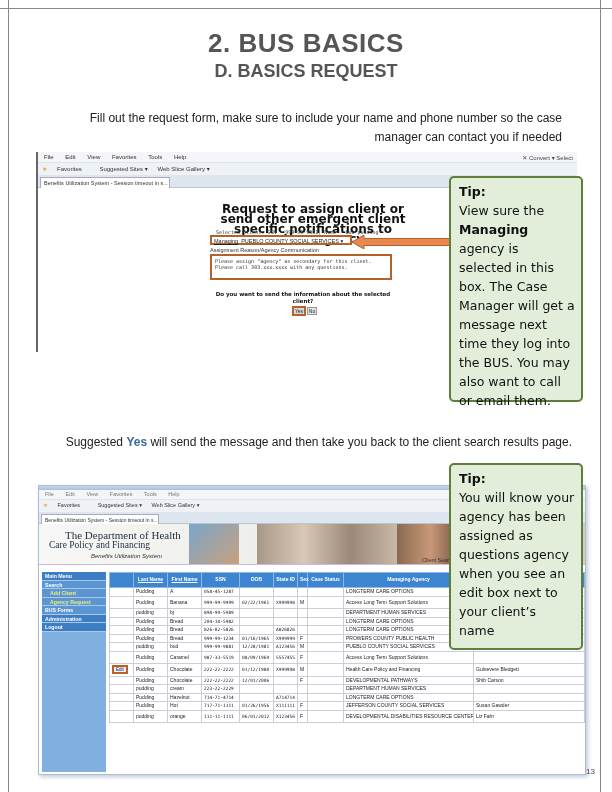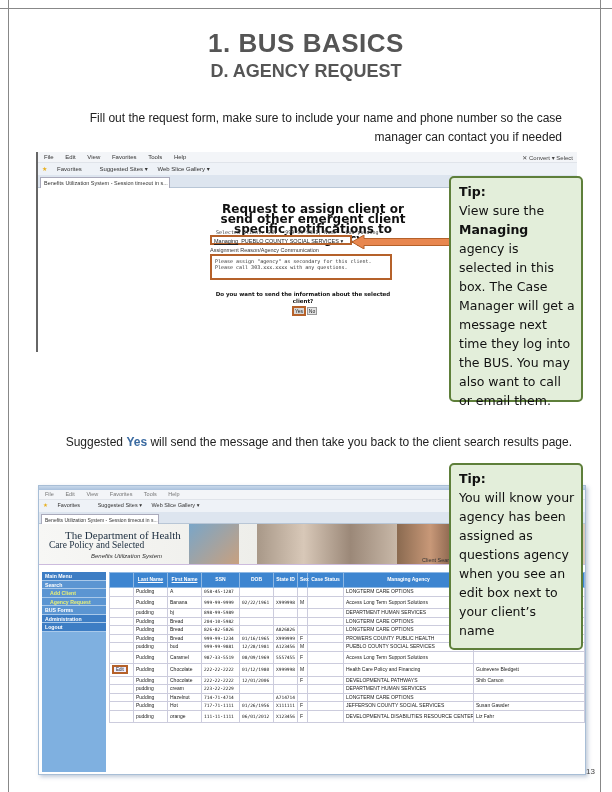--- a/index.html
+++ b/index.html
@@ -79,22 +79,22 @@
 
   .page-number { position: absolute; left: 586px; top: 767px; font-size: 8px; color: #444; }
 </style>
 </head>
 <body>
 
 <div class="page-border-top"></div>
 <div class="page-border-left"></div>
 <div class="page-border-right"></div>
 
-<h1 class="title">1. BUS BASICS</h1>
-<h2 class="subtitle">D. AGENCY REQUEST</h2>
+<h1 class="title">2. BUS BASICS</h1>
+<h2 class="subtitle">D. BASICS REQUEST</h2>
 
 <p class="para para1">Fill out the request form, make sure to include your name and phone number so the case manager can contact you if needed</p>
 
 <div class="shot1">
   <div class="ie-menubar">
     <span>File</span>
     <span>Edit</span>
     <span>View</span>
     <span>Favorites</span>
     <span>Tools</span>
@@ -147,21 +147,21 @@
     <span><span class="star">★</span> <span>Favorites</span></span>
     <span>Suggested Sites ▾</span>
     <span>Web Slice Gallery ▾</span>
   </div>
   <div class="ie-tabbar">
     <div class="ie-tab">Benefits Utilization System - Session timeout in s...</div>
   </div>
 
   <div class="banner">
     <div class="banner-line1">The Department of Health</div>
-    <div class="banner-line2">Care Policy and Selected</div>
+    <div class="banner-line2">Care Policy and Financing</div>
     <div class="banner-line3">Benefits Utilization System</div>
     <div class="banner-photo" style="left:150px;width:50px;background:linear-gradient(135deg,#7aa6c8,#c9a07e);"></div>
     <div class="banner-photo" style="left:218px;width:140px;background:linear-gradient(90deg,#a89888,#d8c8b8,#9b8878,#c8b8a8);"></div>
     <div class="banner-photo" style="left:358px;width:100px;background:linear-gradient(90deg,#8a6a50,#c89878,#6a4a38,#b08868);"></div>
     <div class="banner-photo" style="left:458px;width:90px;background:linear-gradient(90deg,#c8b098,#8a6a58,#e0d0c0);"></div>
   </div>
   <div class="client-search-label">Client Search</div>
 
   <div class="lower">
     <div class="sidebar">

